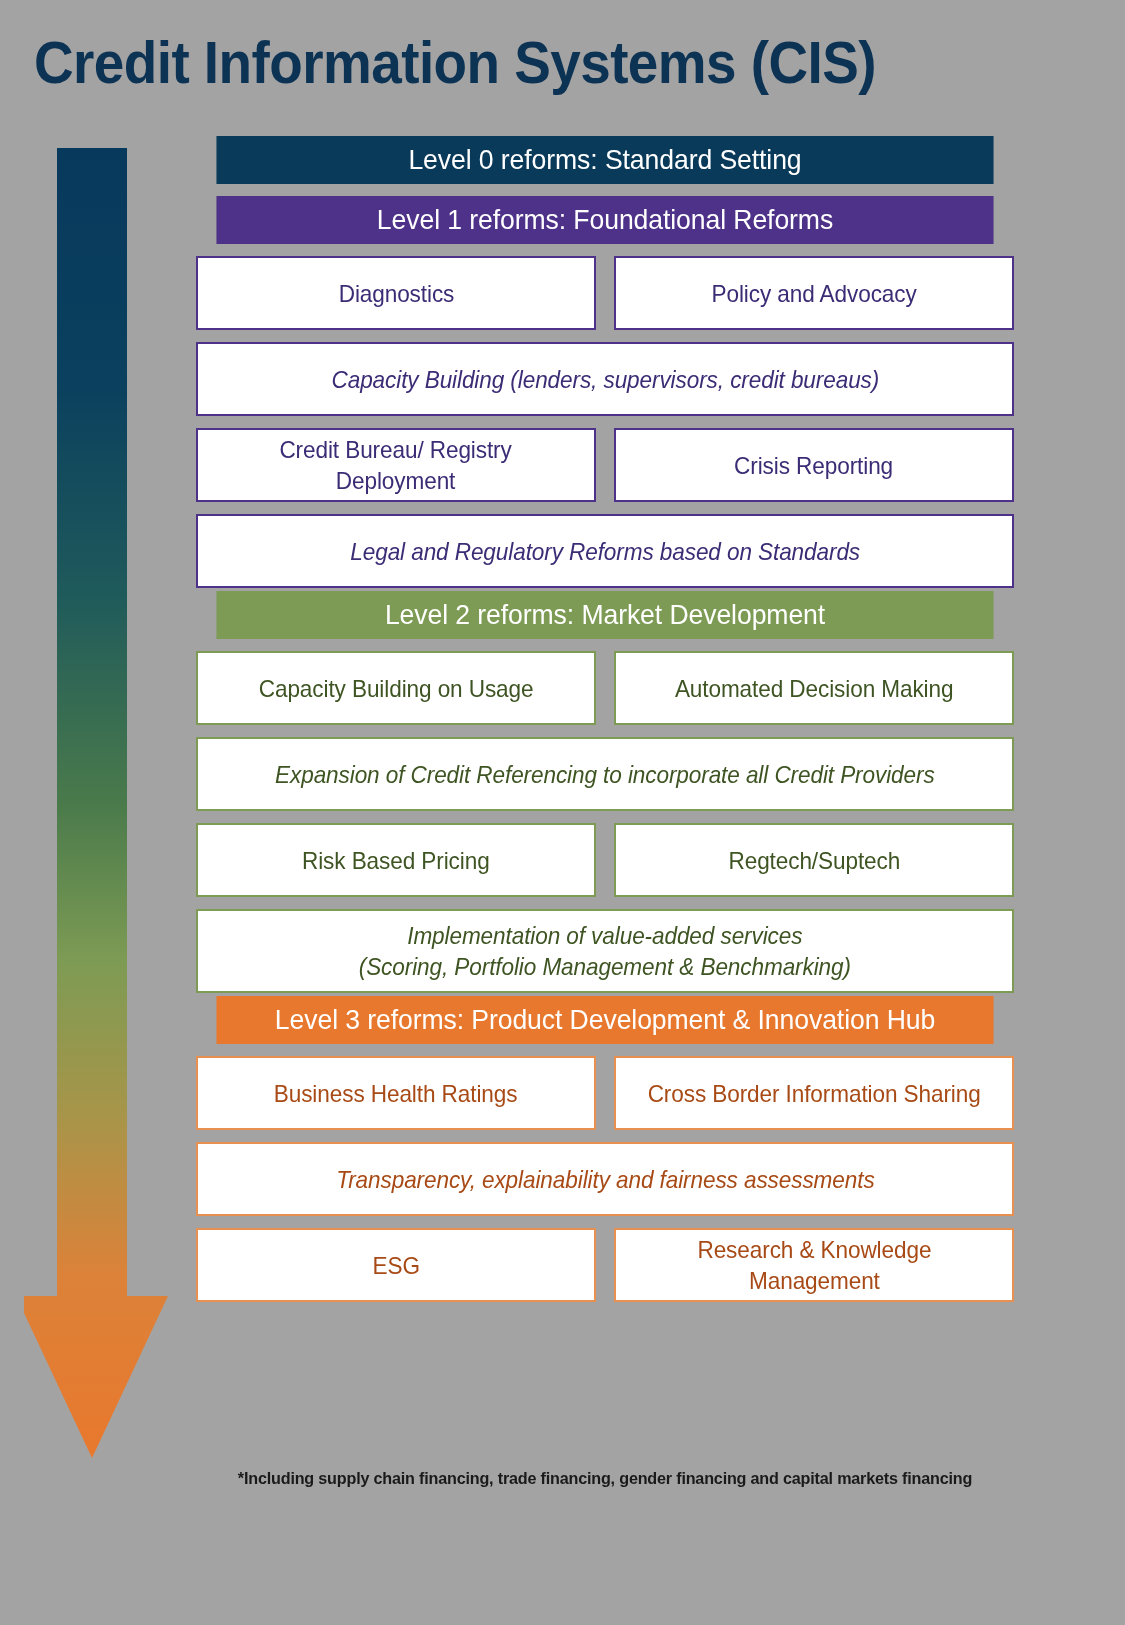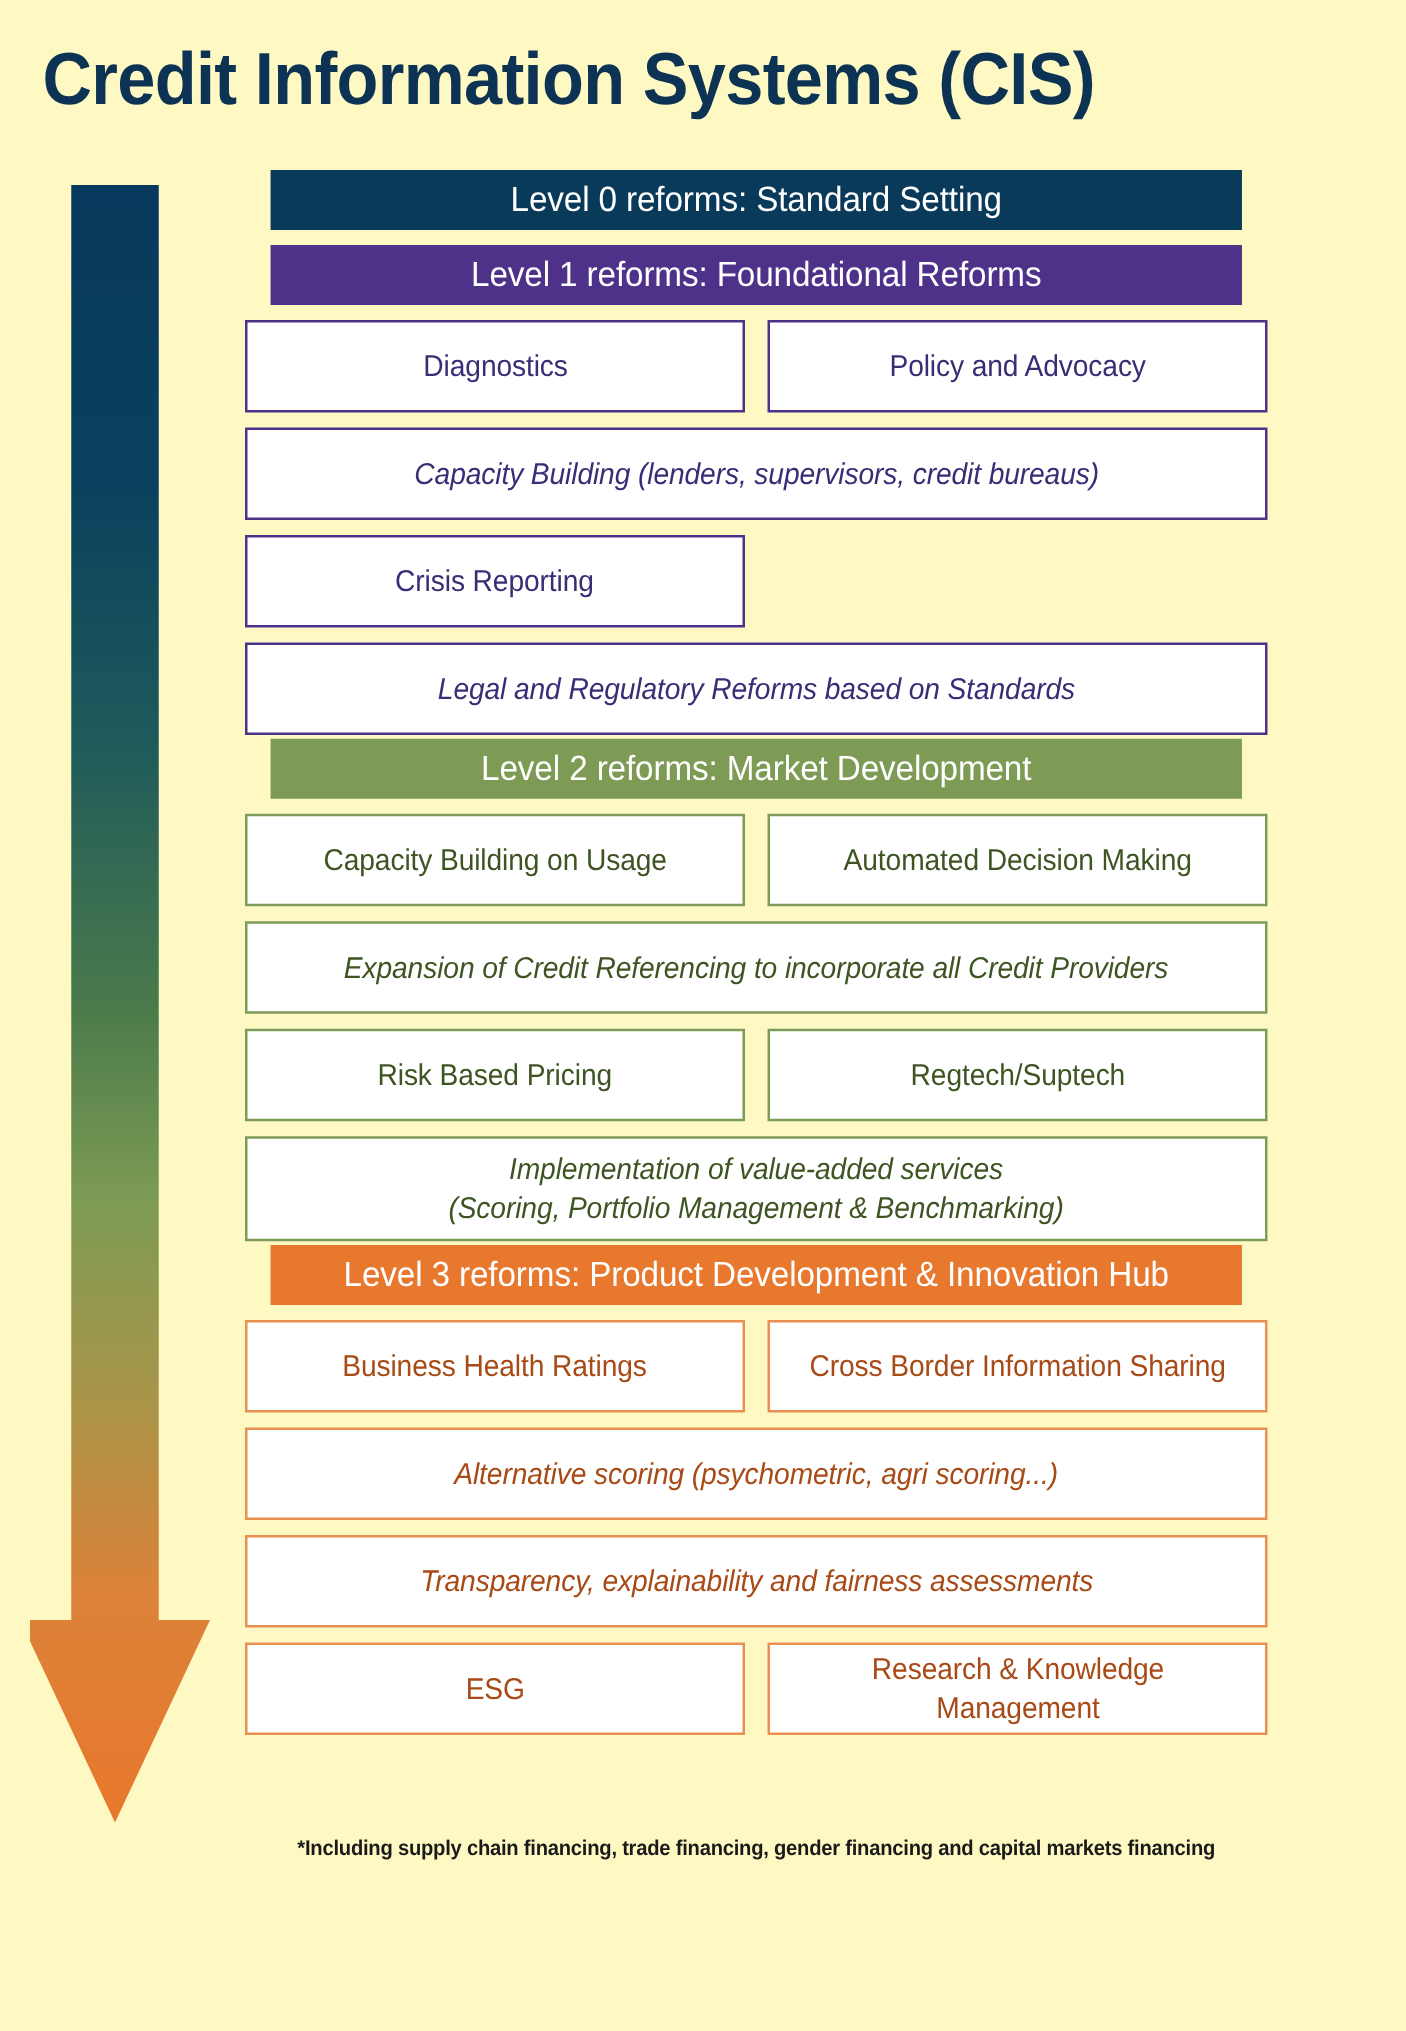--- a/index.html
+++ b/index.html
@@ -9,21 +9,21 @@
     height: 1625px;
     background: #ffffff;
     font-family: "Liberation Sans", sans-serif;
     overflow: hidden;
   }
 
   #canvas {
     position: relative;
     width: 1125px;
     height: 1625px;
-    background: #fef9c3;
+    background: #a3a3a3;
   }
 
   
   #page-title {
     position: absolute;
     left: 34px;
     top: 28px;
     width: 1000px;
     font-size: 59px;
     line-height: 70px;
@@ -164,20 +164,23 @@
             <span>Policy and Advocacy</span>
           </div>
       </div>
       <div class="row">
         <div class="cell full">
             <span>Capacity Building (lenders, supervisors, credit bureaus)</span>
           </div>
       </div>
       <div class="row">
         <div class="cell half">
+            <span>Credit Bureau/ Registry<br>Deployment</span>
+          </div>
+        <div class="cell half">
             <span>Crisis Reporting</span>
           </div>
       </div>
       <div class="row">
         <div class="cell full">
             <span>Legal and Regulatory Reforms based on Standards</span>
           </div>
       </div>
     </div>
 
@@ -216,25 +219,20 @@
       <div class="row">
         <div class="cell half">
             <span>Business Health Ratings</span>
           </div>
         <div class="cell half">
             <span>Cross Border Information Sharing</span>
           </div>
       </div>
       <div class="row">
         <div class="cell full">
-            <span>Alternative scoring (psychometric, agri scoring...)</span>
-          </div>
-      </div>
-      <div class="row">
-        <div class="cell full">
             <span>Transparency, explainability and fairness assessments</span>
           </div>
       </div>
       <div class="row">
         <div class="cell half">
             <span>ESG</span>
           </div>
         <div class="cell half">
             <span>Research &amp; Knowledge<br>Management</span>
           </div>

